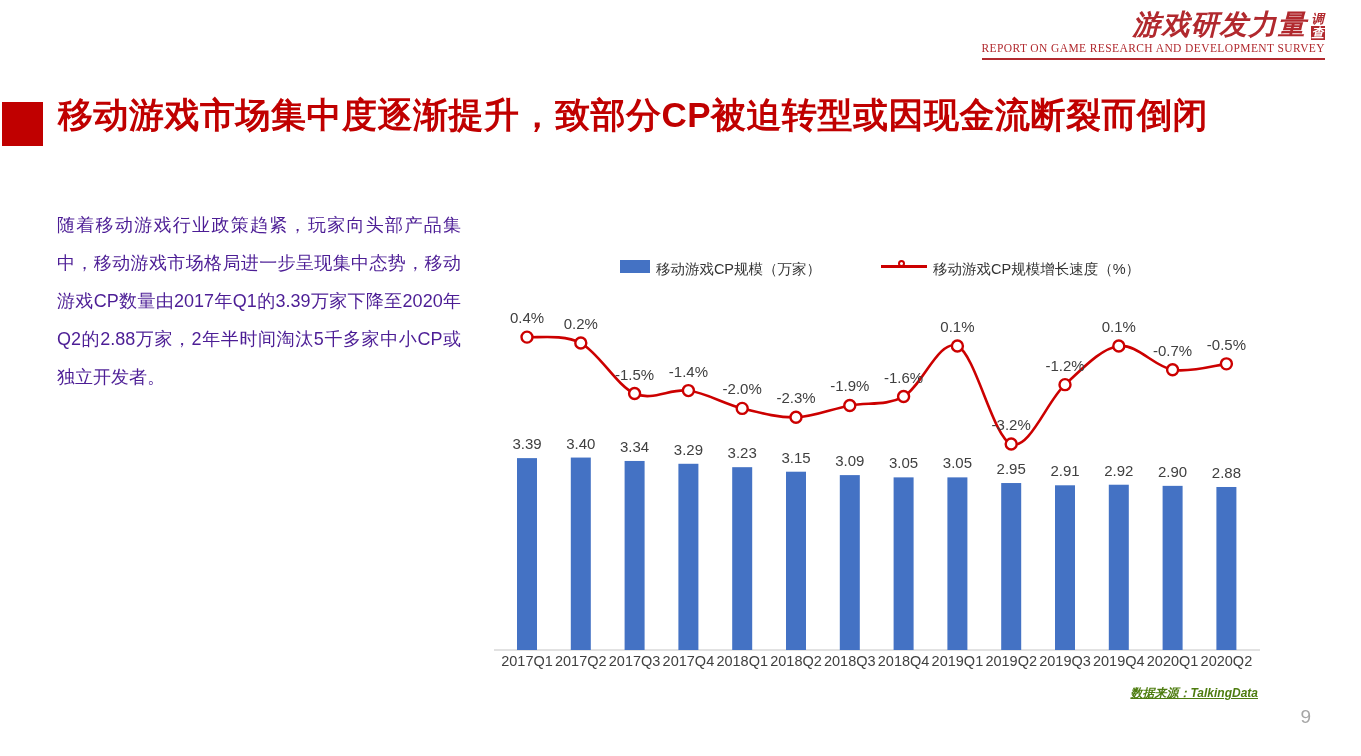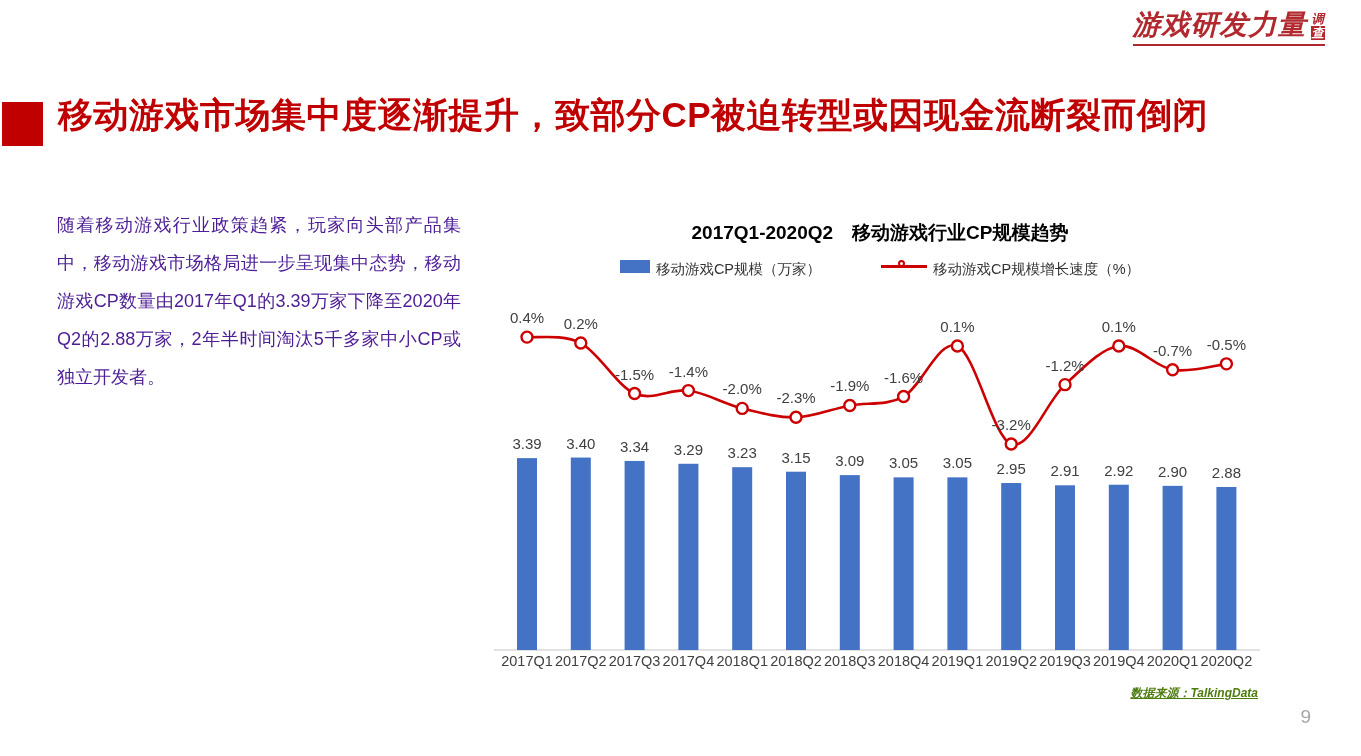--- a/index.html
+++ b/index.html
@@ -49,30 +49,30 @@
 <div class="slide">
 
   <div class="logo">
     <div class="logo-top">
       <span class="logo-cn">游戏研发力量</span>
       <span class="logo-stack">
         <span class="diao">调</span>
         <span class="cha">查</span>
       </span>
     </div>
+    <div class="logo-en">REPORT ON GAME RESEARCH AND DEVELOPMENT SURVEY</div>
   </div>
 
   <div class="title-row">
     <div class="title-square"></div>
     <h1 class="headline">移动游戏市场集中度逐渐提升，致部分CP被迫转型或因现金流断裂而倒闭</h1>
   </div>
 
   <div class="body-text">随着移动游戏行业政策趋紧，玩家向头部产品集中，移动游戏市场格局进一步呈现集中态势，移动游戏CP数量由2017年Q1的3.39万家下降至2020年Q2的2.88万家，2年半时间淘汰5千多家中小CP或独立开发者。</div>
 
-  <div class="chart-title">2017Q1-2020Q2　移动游戏行业CP规模趋势</div>
   <div class="legend">
     <div class="legend-item">
       <span class="legend-swatch-bar"></span>
       <span>移动游戏CP规模（万家）</span>
     </div>
     <div class="legend-item">
       <span class="legend-line-track">
         <span class="seg"></span>
           <span class="dot"></span>
       </span>

